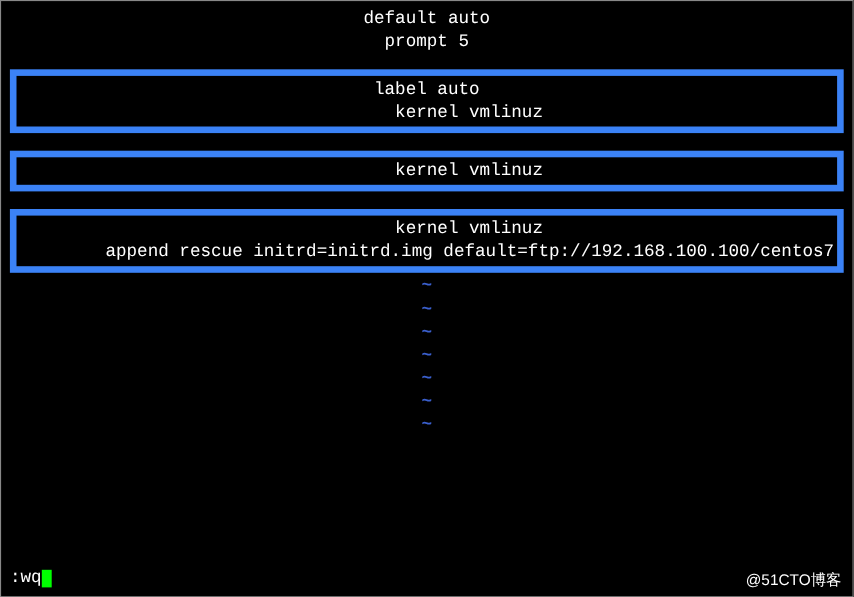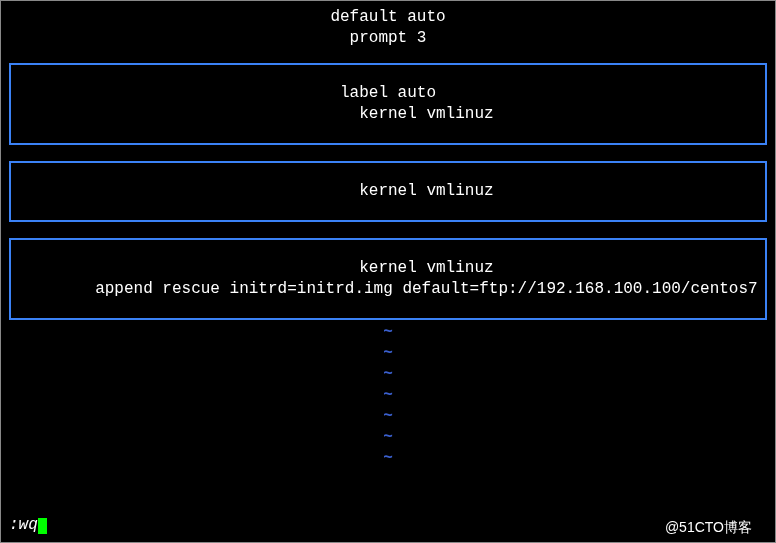--- a/index.html
+++ b/index.html
@@ -19,59 +19,58 @@
       padding: 6px 8px;
       line-height: 1.3;
       border: 1px solid #888;
     }
     .line {
       white-space: pre;
       min-height: 21px;
       text-align: center;
     }
     .block {
-      border: 2px solid #3b82f6;
-      padding: 18px 4px;
+      border: 6px solid #3b82f6;
+      padding: 2px 4px;
       margin: 2px 0;
     }
     .tilde {
       color: #3a5fcd;
       font-weight: bold;
     }
     .cmdline {
       position: absolute;
       bottom: 6px;
       left: 8px;
       white-space: pre;
-      font-style: italic;
     }
     .cursor {
       display: inline-block;
       width: 9px;
       height: 16px;
       background: #00ff00;
       vertical-align: text-bottom;
     }
     .watermark {
       position: absolute;
       bottom: 6px;
-      right: 23px;
+      right: 10px;
       color: #fff;
       font-family: sans-serif;
       font-size: 14px;
     }
     .spacer {
       height: 12px;
     }
   </style>
 </head>
 <body>
 
 <div class="line">default auto</div>
-<div class="line">prompt 3</div>
+<div class="line">prompt 5</div>
 
 <div class="spacer"></div>
 
 <div class="block">
   <div class="line">label auto</div>
   <div class="line">        kernel vmlinuz</div>
 </div>
 
 <div class="spacer"></div>
 

